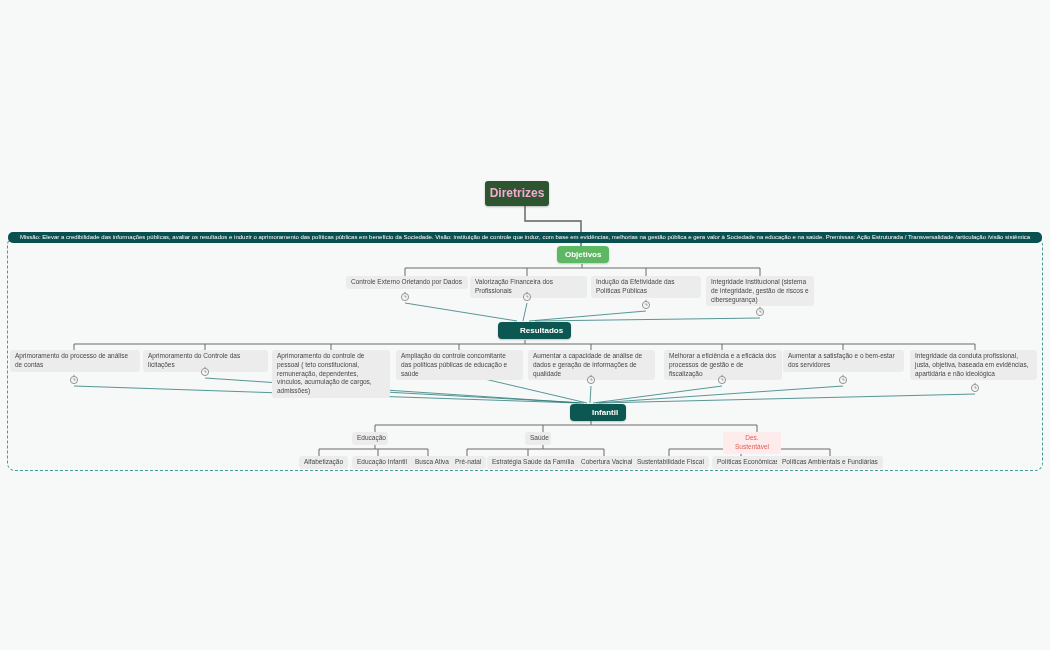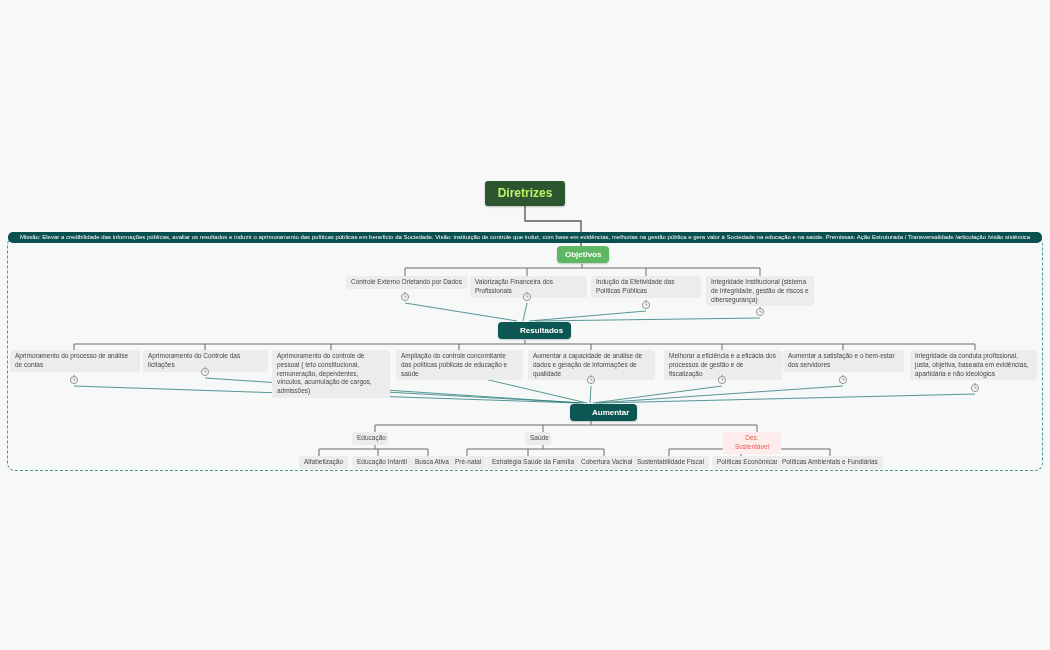--- a/index.html
+++ b/index.html
@@ -1,20 +1,20 @@
 <!DOCTYPE html>
 <html><head>
 <meta charset="utf-8">
 <style>
   html,body{margin:0;padding:0;background:#f7f8f8;font-family:"Liberation Sans","DejaVu Sans",sans-serif;}
   .stage{position:relative;width:1050px;height:650px;background:#f7f8f8;overflow:hidden;}
   .boundary{position:absolute;left:7px;top:237px;width:1034px;height:232px;border:1px dashed #4a9898;border-radius:8px;}
   svg.lines{position:absolute;left:0;top:0;z-index:2;}
   .node{position:absolute;z-index:3;box-sizing:border-box;}
-  .root-node{left:485px;top:181px;width:80px;height:25px;background:#2c5530;color:#bef264;
+  .root-node{left:485px;top:181px;width:64px;height:25px;background:#2c5530;color:#f9a8d4;
     font-size:12px;font-weight:bold;text-align:center;line-height:25px;border-radius:3px;
     box-shadow:0 1px 2px rgba(0,0,0,.25);}
   .banner{left:8px;top:232px;width:1034px;height:11px;background:#0b5051;color:#fff;
     font-size:6px;line-height:11px;white-space:nowrap;overflow:hidden;text-align:center;
     border-radius:5px;padding:0 6px;}
   .pill{color:#fff;font-weight:bold;font-size:8px;text-align:left;border-radius:4px;
     padding:4px 8px;box-shadow:0 1px 2px rgba(0,0,0,.2);}
   .green{background:#5eb762;}
   .teal{background:#0d5752;padding-left:22px;}
   .gray-node{background:#ececec;color:#474747;font-size:6.5px;line-height:1.35;
@@ -168,21 +168,21 @@
     <line x1="5" y1="0.8" x2="5" y2="2.2" stroke="#8a8a8a" stroke-width="1"></line>
     <circle cx="5" cy="6" r="3.6" fill="#f4f4f4" stroke="#8a8a8a" stroke-width="0.9"></circle>
     <path d="M5 4.2 V6 H6.6" stroke="#8a8a8a" stroke-width="0.8" fill="none"></path>
   </svg>
   <svg class="clock" style="left:970px;top:382px;" viewBox="0 0 10 11">
     <line x1="5" y1="0.8" x2="5" y2="2.2" stroke="#8a8a8a" stroke-width="1"></line>
     <circle cx="5" cy="6" r="3.6" fill="#f4f4f4" stroke="#8a8a8a" stroke-width="0.9"></circle>
     <path d="M5 4.2 V6 H6.6" stroke="#8a8a8a" stroke-width="0.8" fill="none"></path>
   </svg>
 
-  <div class="node pill teal" style="left:570px;top:404px;">Aumentar</div>
+  <div class="node pill teal" style="left:570px;top:404px;">Infantil</div>
 
   <div class="node gray-node cap" style="left:352px;top:432px;width:36px;">Educação</div>
   <div class="node gray-node cap" style="left:525px;top:432px;width:26px;">Saúde</div>
   <div class="node gray-node red-node cap" style="left:723px;top:432px;width:58px;">Des. Sustentável</div>
 
   <div class="node gray-node cap" style="left:299px;top:456px;">Alfabetização</div>
   <div class="node gray-node cap" style="left:352px;top:456px;">Educação Infantil</div>
   <div class="node gray-node cap" style="left:410px;top:456px;">Busca Ativa</div>
   <div class="node gray-node cap" style="left:450px;top:456px;">Pré-natal</div>
   <div class="node gray-node cap" style="left:487px;top:456px;">Estratégia Saúde da Família</div>

